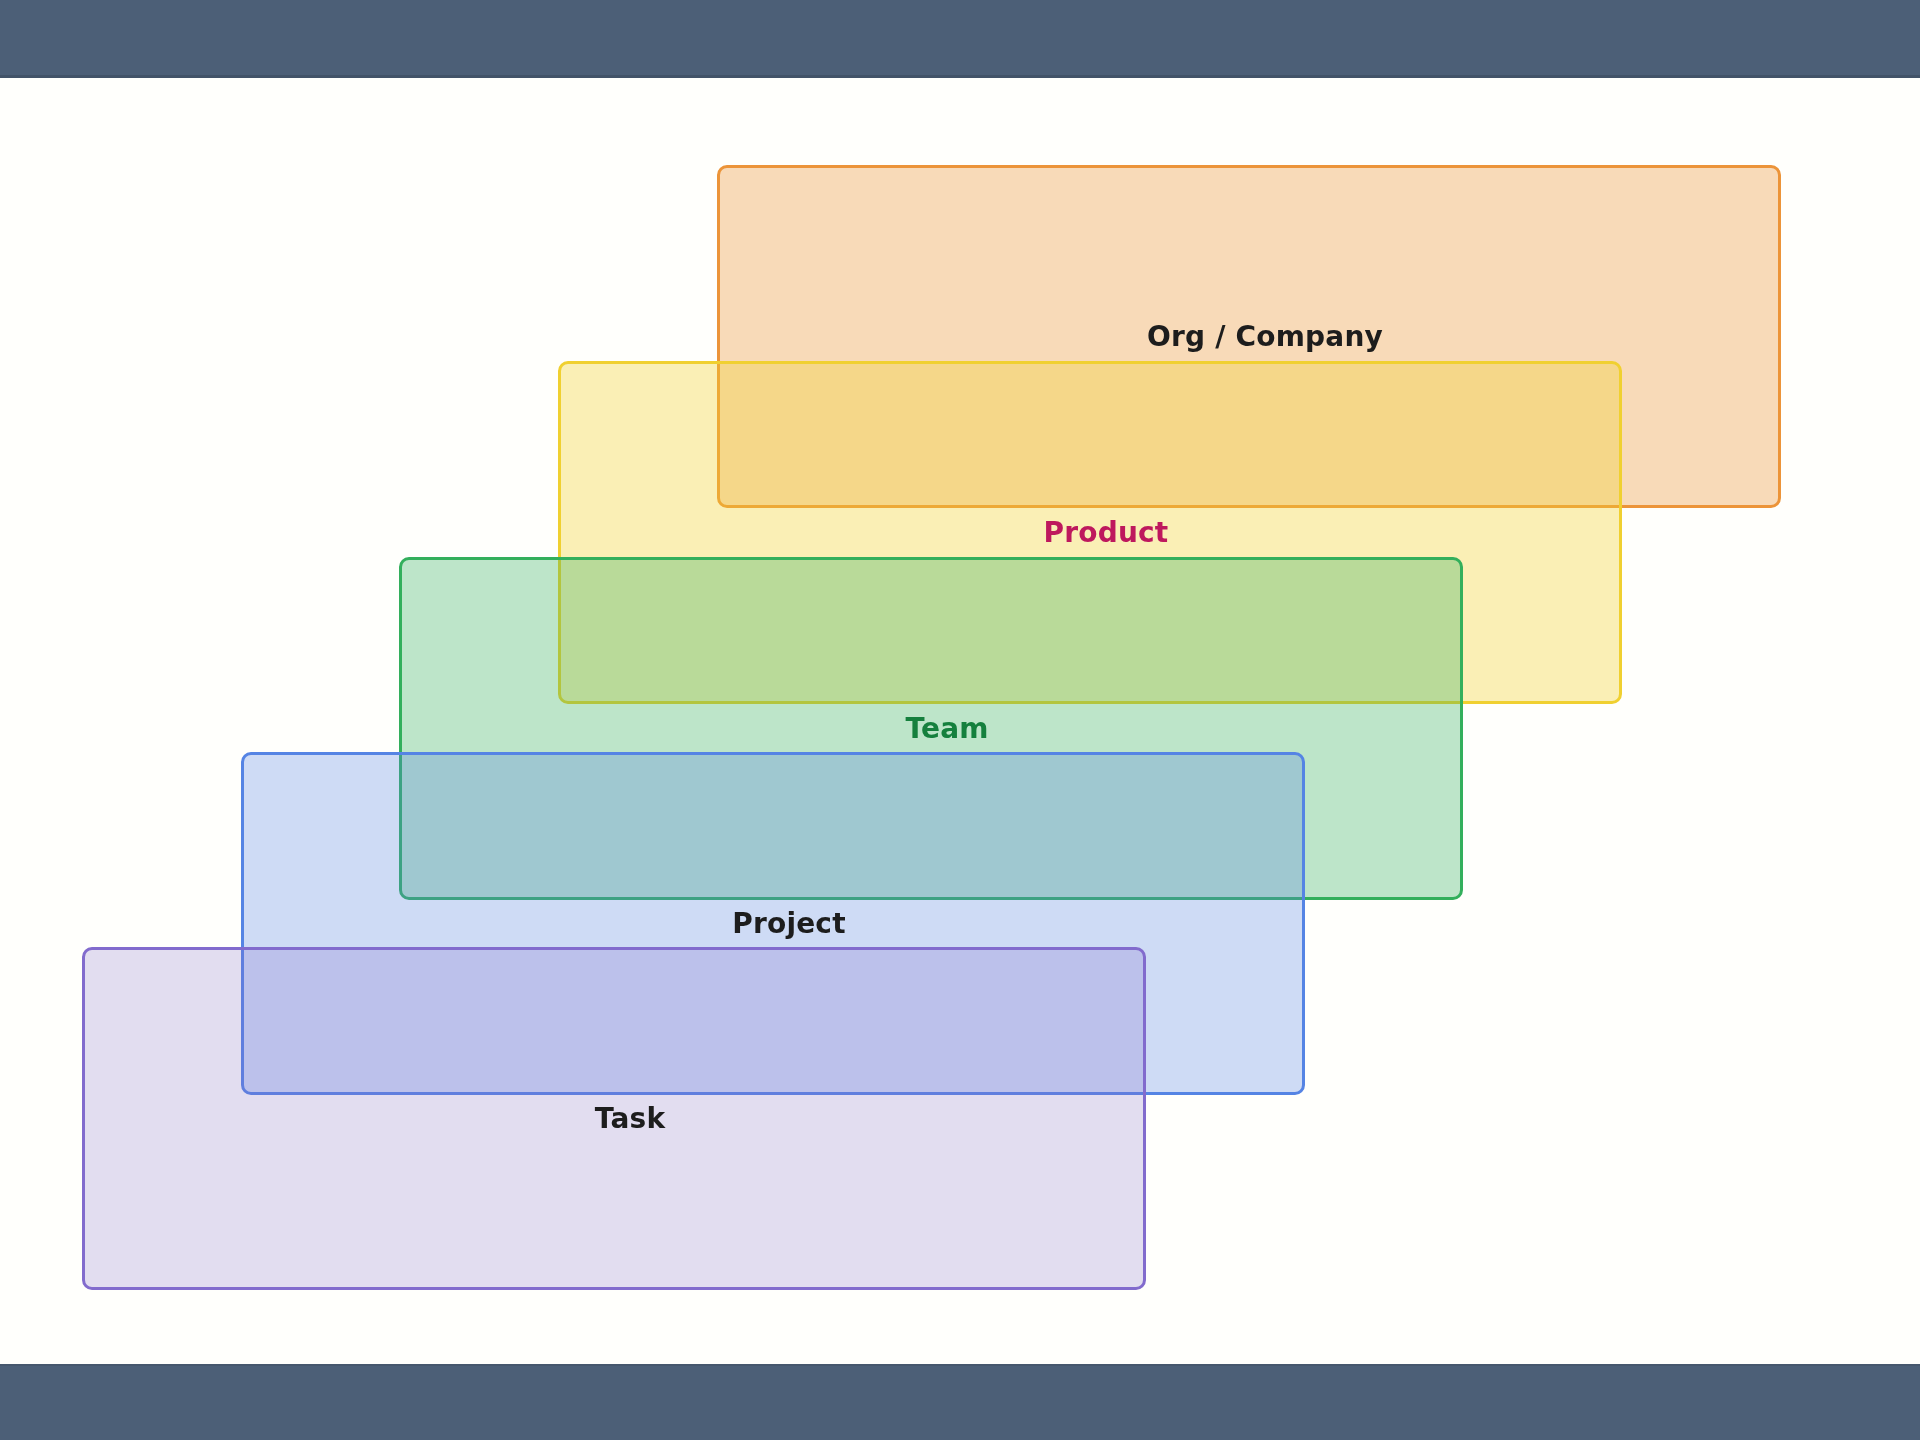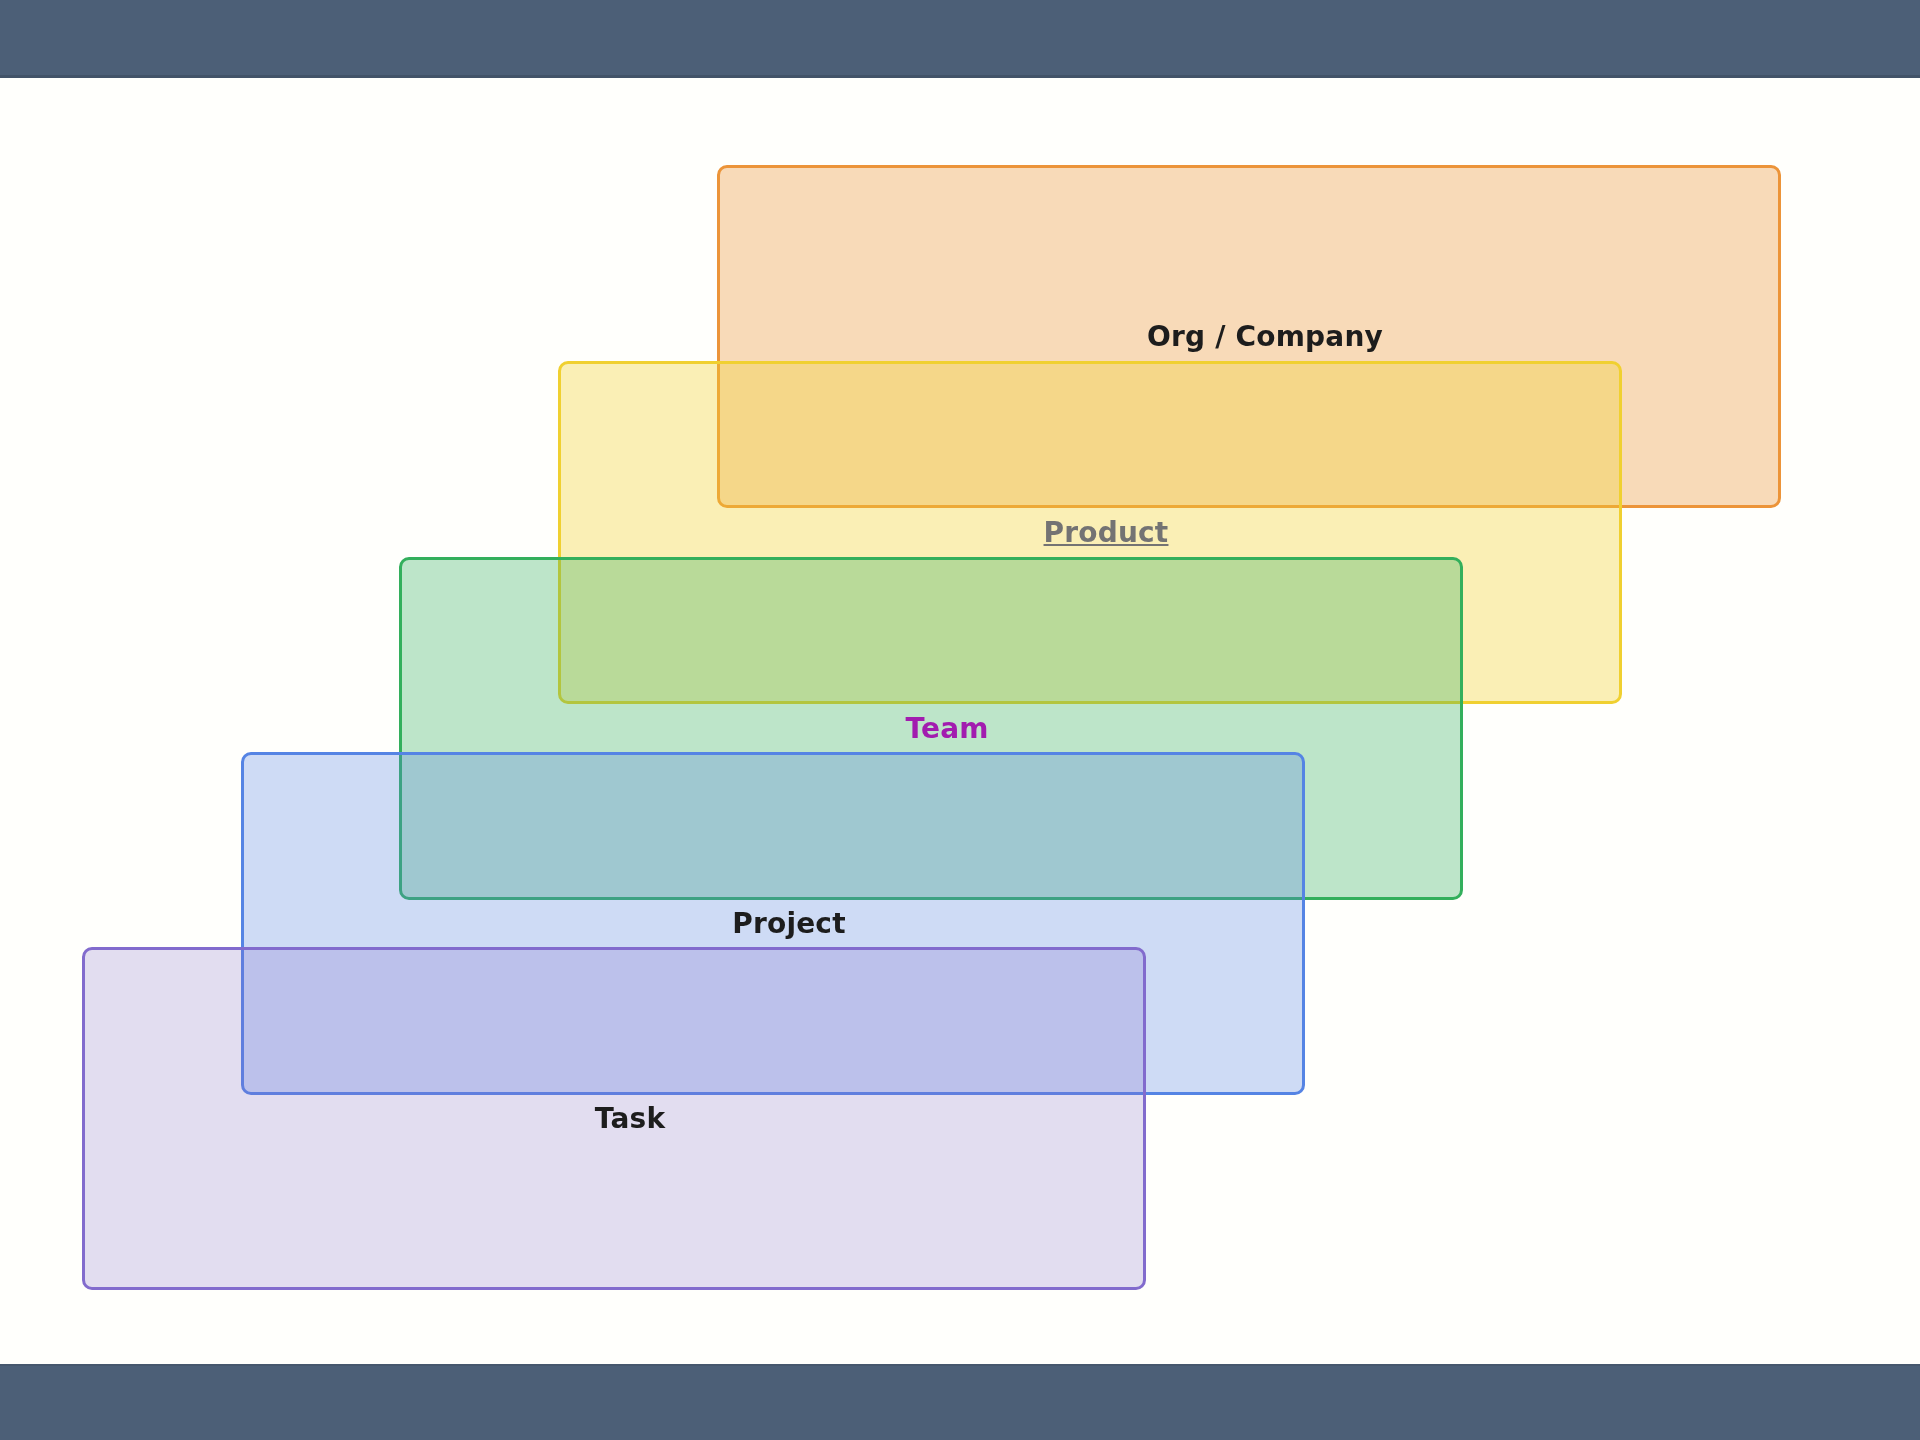--- a/index.html
+++ b/index.html
@@ -63,25 +63,25 @@
 
 <div class="canvas">
 
   <div class="letterbox top" style="background-color: rgb(76, 95, 119);"></div>
 
   <div class="layer l-org" style="border-color: rgb(236, 148, 57); background-color: rgba(236, 148, 57, 0.35);">
     <span class="layer-label" style="color: rgb(29, 29, 29);">Org / Company</span>
   </div>
 
   <div class="layer l-product" style="border-color: rgb(240, 208, 48); background-color: rgba(240, 208, 48, 0.35);">
-    <span class="layer-label" style="color: #737373; text-decoration: underline;">Product</span>
+    <span class="layer-label" style="color: #be185d;">Product</span>
   </div>
 
   <div class="layer l-team" style="border-color: rgb(51, 175, 92); background-color: rgba(51, 175, 92, 0.32);">
-    <span class="layer-label" style="color: #a21caf;">Team</span>
+    <span class="layer-label" style="color: #15803d;">Team</span>
   </div>
 
   <div class="layer l-project" style="border-color: rgb(85, 132, 228); background-color: rgba(85, 132, 228, 0.29);">
     <span class="layer-label" style="color: rgb(29, 29, 29);">Project</span>
   </div>
 
   <div class="layer l-task" style="border-color: rgb(130, 107, 205); background-color: rgba(130, 107, 205, 0.23);">
     <span class="layer-label" style="color: rgb(29, 29, 29);">Task</span>
   </div>
 

